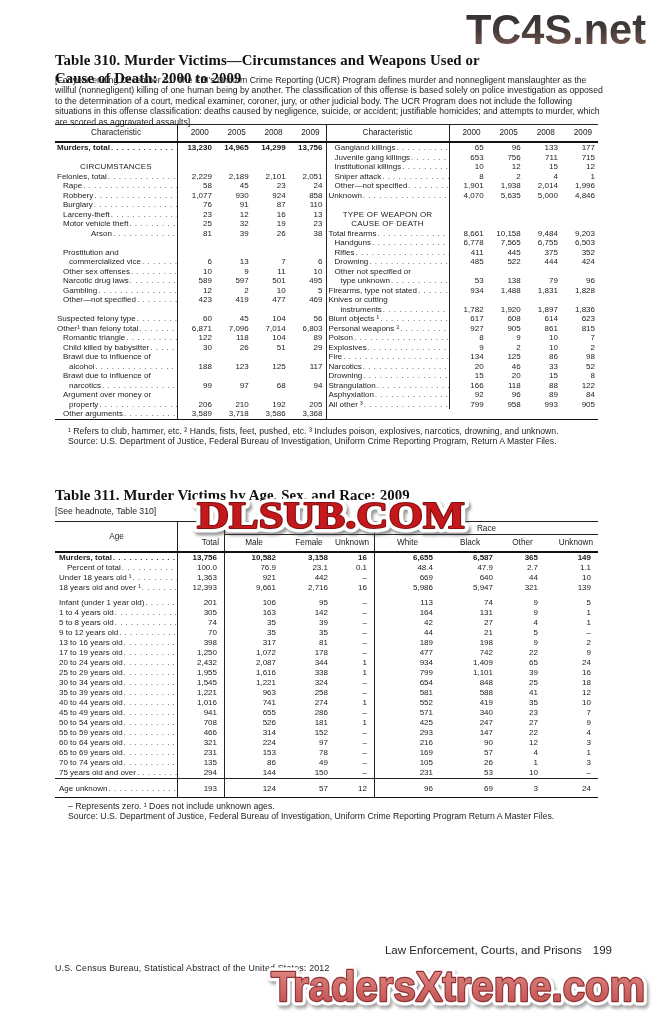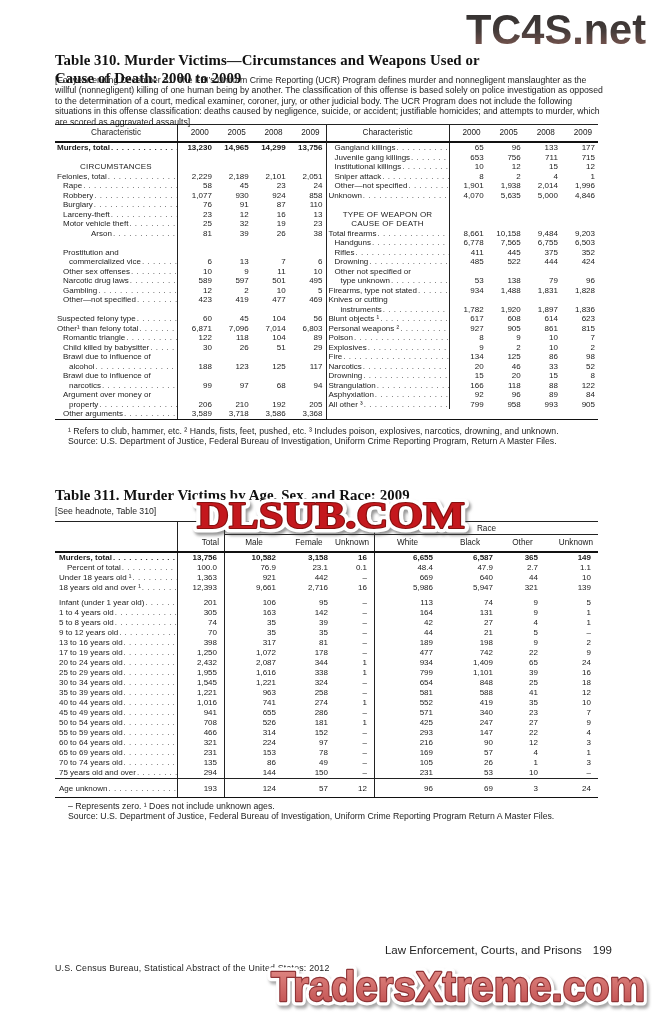--- a/index.html
+++ b/index.html
@@ -664,20 +664,21 @@
       <div class="c0"></div>
       <div class="c1 hdrr">Total</div>
       <div class="c2 hdrc">Male</div>
       <div class="c3 hdrc">Female</div>
       <div class="c4 hdrr">Unknown</div>
       <div class="c5 hdrc">White</div>
       <div class="c6 hdrc">Black</div>
       <div class="c7 hdrc">Other</div>
       <div class="c8 hdrr">Unknown</div>
     </div>
+    <div class="agehdr">Age</div>
   </div>
   <div id="t311-body" class="t311bot">
       <div class="r311 b">
         <div class="c0">
           <div class="lt" style="padding-left: 4px;">Murders, total</div>
           <div class="dots"></div>
         </div>
         <div class="vc311 c1">13,756</div>
         <div class="vc311 c2">10,582</div>
         <div class="vc311 c3">3,158</div>

